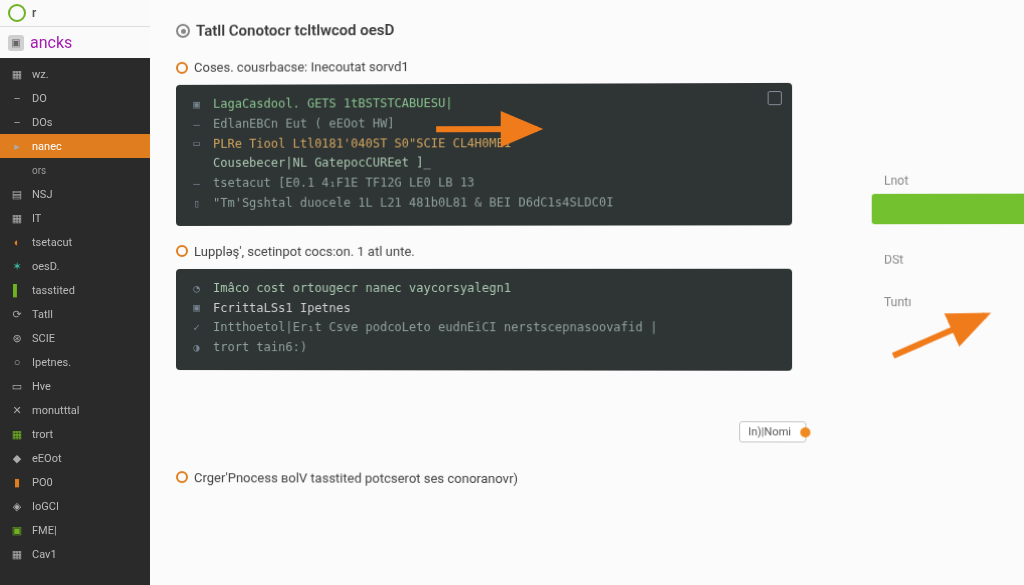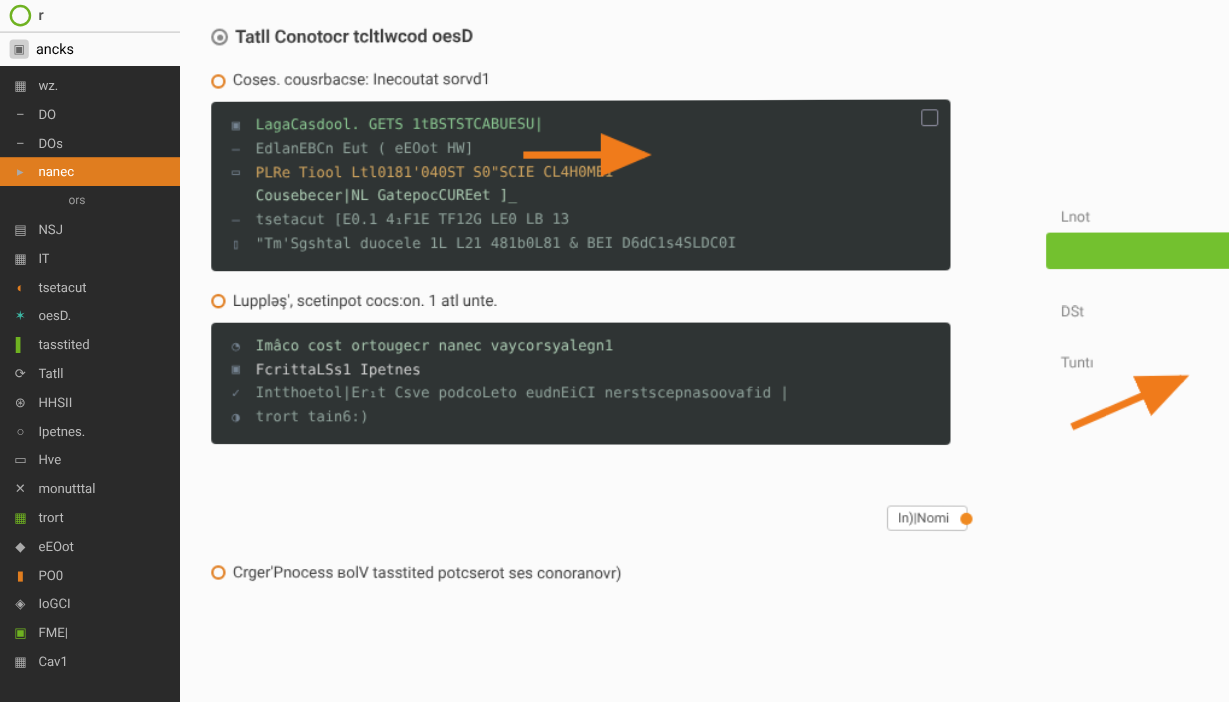--- a/index.html
+++ b/index.html
@@ -6,27 +6,27 @@
   html, body { width: 1024px; height: 585px; overflow: hidden; font-family: -apple-system, "Segoe UI", Roboto, sans-serif; }
   body { display: flex; background: #f6f6f6; color: #2d2d2d; }
 
   
   .sidebar      { width: 150px; height: 100%; background: #2a2a2a; color: #ccc; font-size: 11px; display: flex; flex-direction: column; }
   .side-top     { background: #fafafa; display: flex; align-items: center; padding: 4px 8px; border-bottom: 1px solid #ddd; }
   .side-top .logo{ width: 18px; height: 18px; border: 2px solid #6fb221; border-radius: 50%; margin-right: 6px; }
   .side-top span{ color: #555; font-size: 12px; font-weight: 600; }
   .brand        { background: #fafafa; display: flex; align-items: center; padding: 6px 8px; }
   .brand .badge { width: 16px; height: 16px; background: #d0d0d0; border-radius: 3px; color:#666; font-size:10px; display:flex; align-items:center; justify-content:center; margin-right:6px;}
-  .brand span   { color:#000000; font-size:12px; }
+  .brand span   { color:#a21caf; font-size:16px; }
 
   .nav          { flex: 1; overflow: hidden; padding-top: 4px; }
   .nav .item    { display: flex; align-items: center; padding: 5px 10px; gap: 8px; cursor: pointer; color:#bbb; }
   .nav .item .ico{ width: 14px; height: 14px; display:flex; align-items:center; justify-content:center; font-size:11px; color:#aaa;}
   .nav .item.active      { background:#e07d1f; color:#fff; }
-  .nav .item.sub         { color:#9a9a9a; font-size:10px;margin-left:25px; }
+  .nav .item.sub         { color:#9a9a9a; font-size:10px; }
 
   .nav .item .lbl { white-space: nowrap; overflow: hidden; text-overflow: ellipsis; }
 
   
   .c-green { color:#6fb221 !important; }
   .c-orange{ color:#e07d1f !important; }
   .c-teal  { color:#3eb8a5 !important; }
 
   
   .main         { flex: 1; padding: 22px 30px 20px 26px; position: relative; background: #fbfbfb; }
@@ -119,21 +119,21 @@
       <div class="item">
         <span class="ico c-green">▌</span>
         <span class="lbl">tasstited</span>
       </div>
       <div class="item">
         <span class="ico ">⟳</span>
         <span class="lbl">Tatll</span>
       </div>
       <div class="item">
         <span class="ico ">⊛</span>
-        <span class="lbl">HHSII</span>
+        <span class="lbl">SCIE</span>
       </div>
       <div class="item">
         <span class="ico ">○</span>
         <span class="lbl">Ipetnes.</span>
       </div>
       <div class="item">
         <span class="ico ">▭</span>
         <span class="lbl">Hve</span>
       </div>
       <div class="item">

